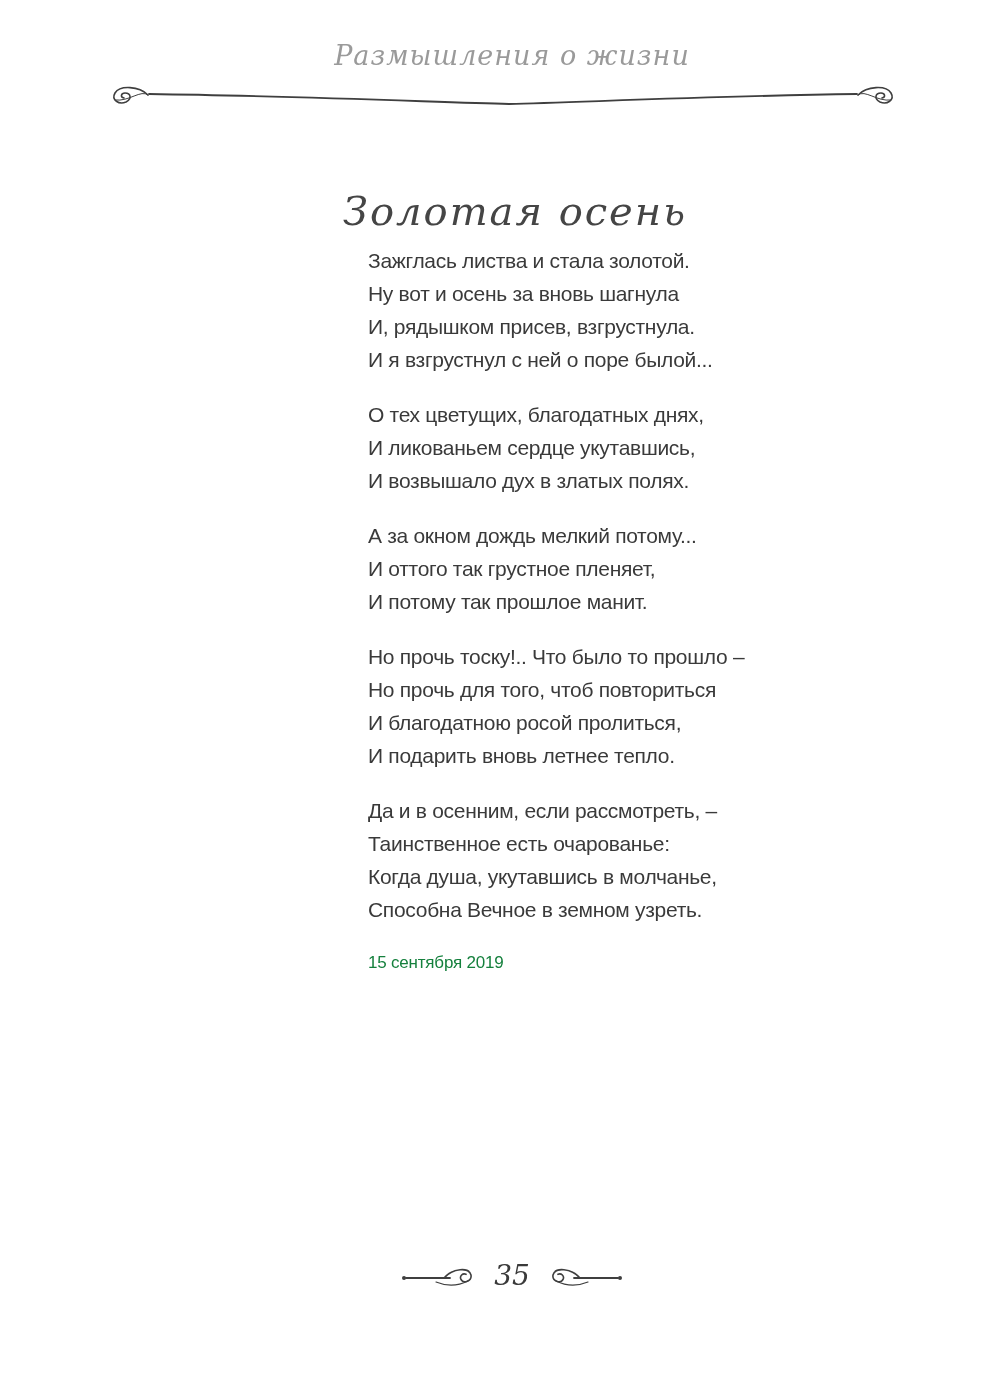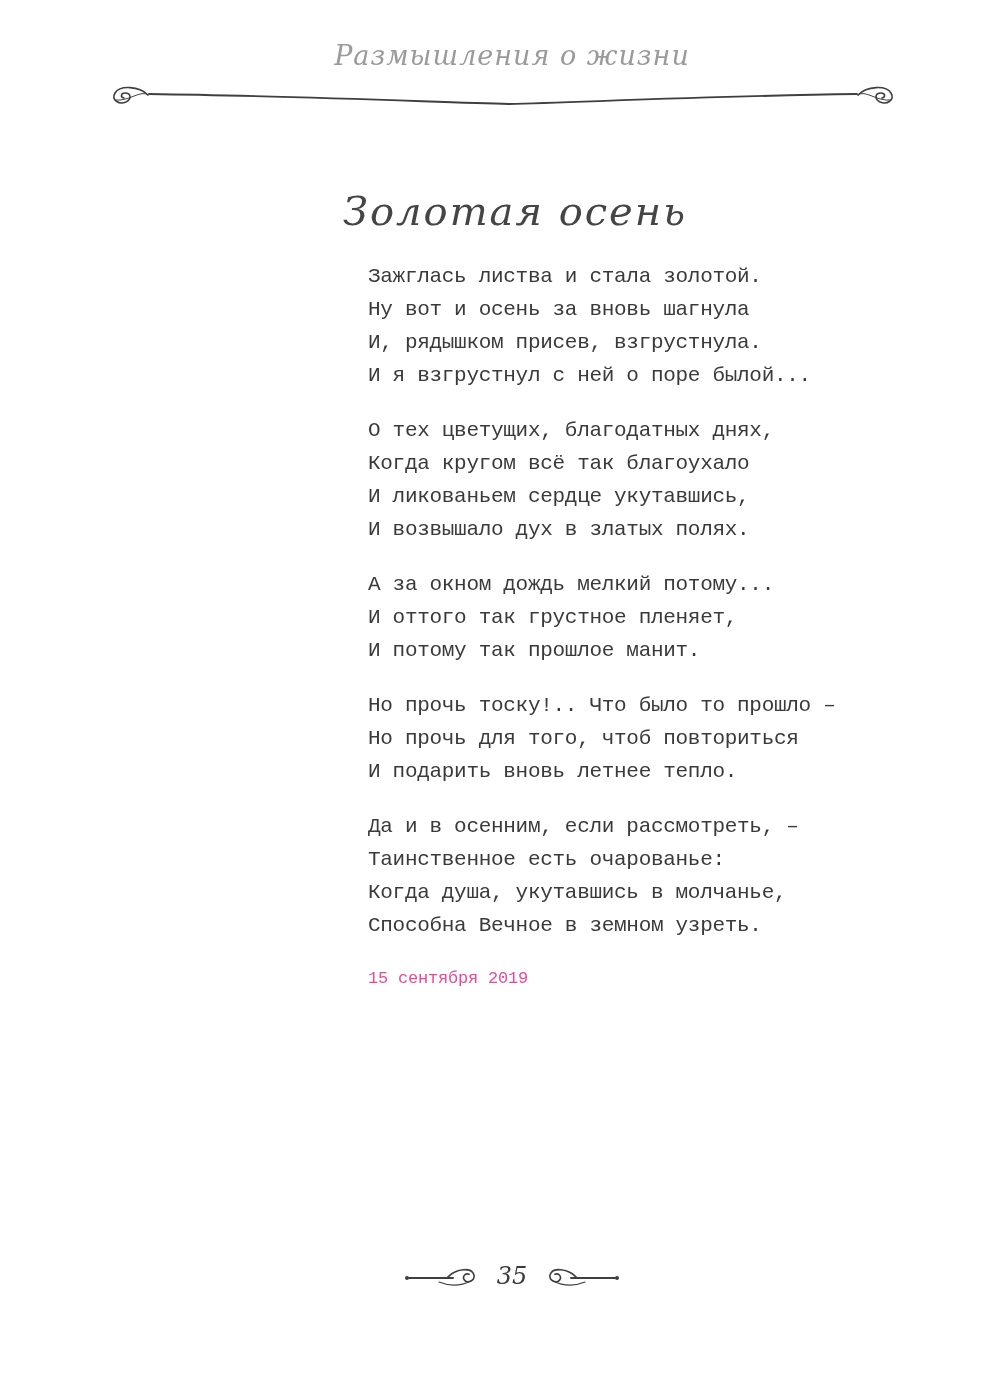--- a/index.html
+++ b/index.html
@@ -51,59 +51,58 @@
     font-style: italic;
     font-weight: 400;
     font-size: 40px;
     letter-spacing: 2px;
     color: #454545;
   }
 
   
   .poem-body {
     position: absolute;
-    top: 260px;
+    top: 244px;
     left: 368px;
     width: 430px;
     color: #3a3a3a;
-    font-family: Liberation Mono, monospace;
   }
   .stanza {
     margin: 0 0 22px 0;
   }
   .poem-line {
     font-size: 21px;
     font-weight: 500;
     letter-spacing: -0.3px;
     line-height: 33px;
     white-space: nowrap;
   }
   .poem-date {
     margin-top: 27px;
     font-size: 17px;
     font-weight: 500;
     letter-spacing: -0.2px;
-    color: #ec4899;
+    color: #15803d;
   }
 
   
   .footer {
     position: absolute;
     top: 1262px;
     left: 0;
     width: 1024px;
     display: flex;
     justify-content: center;
     align-items: center;
     gap: 14px;
   }
   .footer .page-number {
     font-family: "DejaVu Serif", serif;
     font-style: italic;
-    font-size: 24px;
+    font-size: 28px;
     color: #3a3a3a;
     line-height: 1;
     padding-bottom: 4px;
   }
   .footer svg { display: block; }
   .flip-x { transform: scaleX(-1); }
 </style>
 </head>
 <body>
 
@@ -133,32 +132,32 @@
   <div class="poem-body">
     <div>
         <div class="stanza">
           <div class="poem-line">Зажглась листва и стала золотой.</div>
           <div class="poem-line">Ну вот и осень за вновь шагнула</div>
           <div class="poem-line">И, рядышком присев, взгрустнула.</div>
           <div class="poem-line">И я взгрустнул с ней о поре былой...</div>
         </div>
         <div class="stanza">
           <div class="poem-line">О тех цветущих, благодатных днях,</div>
-          <div class="poem-line">Когда кругом всё так благоухало</div>
           <div class="poem-line">И ликованьем сердце укутавшись,</div>
           <div class="poem-line">И возвышало дух в златых полях.</div>
         </div>
         <div class="stanza">
           <div class="poem-line">А за окном дождь мелкий потому...</div>
           <div class="poem-line">И оттого так грустное пленяет,</div>
           <div class="poem-line">И потому так прошлое манит.</div>
         </div>
         <div class="stanza">
           <div class="poem-line">Но прочь тоску!.. Что было то прошло –</div>
           <div class="poem-line">Но прочь для того, чтоб повториться</div>
+          <div class="poem-line">И благодатною росой пролиться,</div>
           <div class="poem-line">И подарить вновь летнее тепло.</div>
         </div>
         <div class="stanza">
           <div class="poem-line">Да и в осенним, если рассмотреть, –</div>
           <div class="poem-line">Таинственное есть очарованье:</div>
           <div class="poem-line">Когда душа, укутавшись в молчанье,</div>
           <div class="poem-line">Способна Вечное в земном узреть.</div>
         </div>
       </div>
     <div class="poem-date">15 сентября 2019</div>

